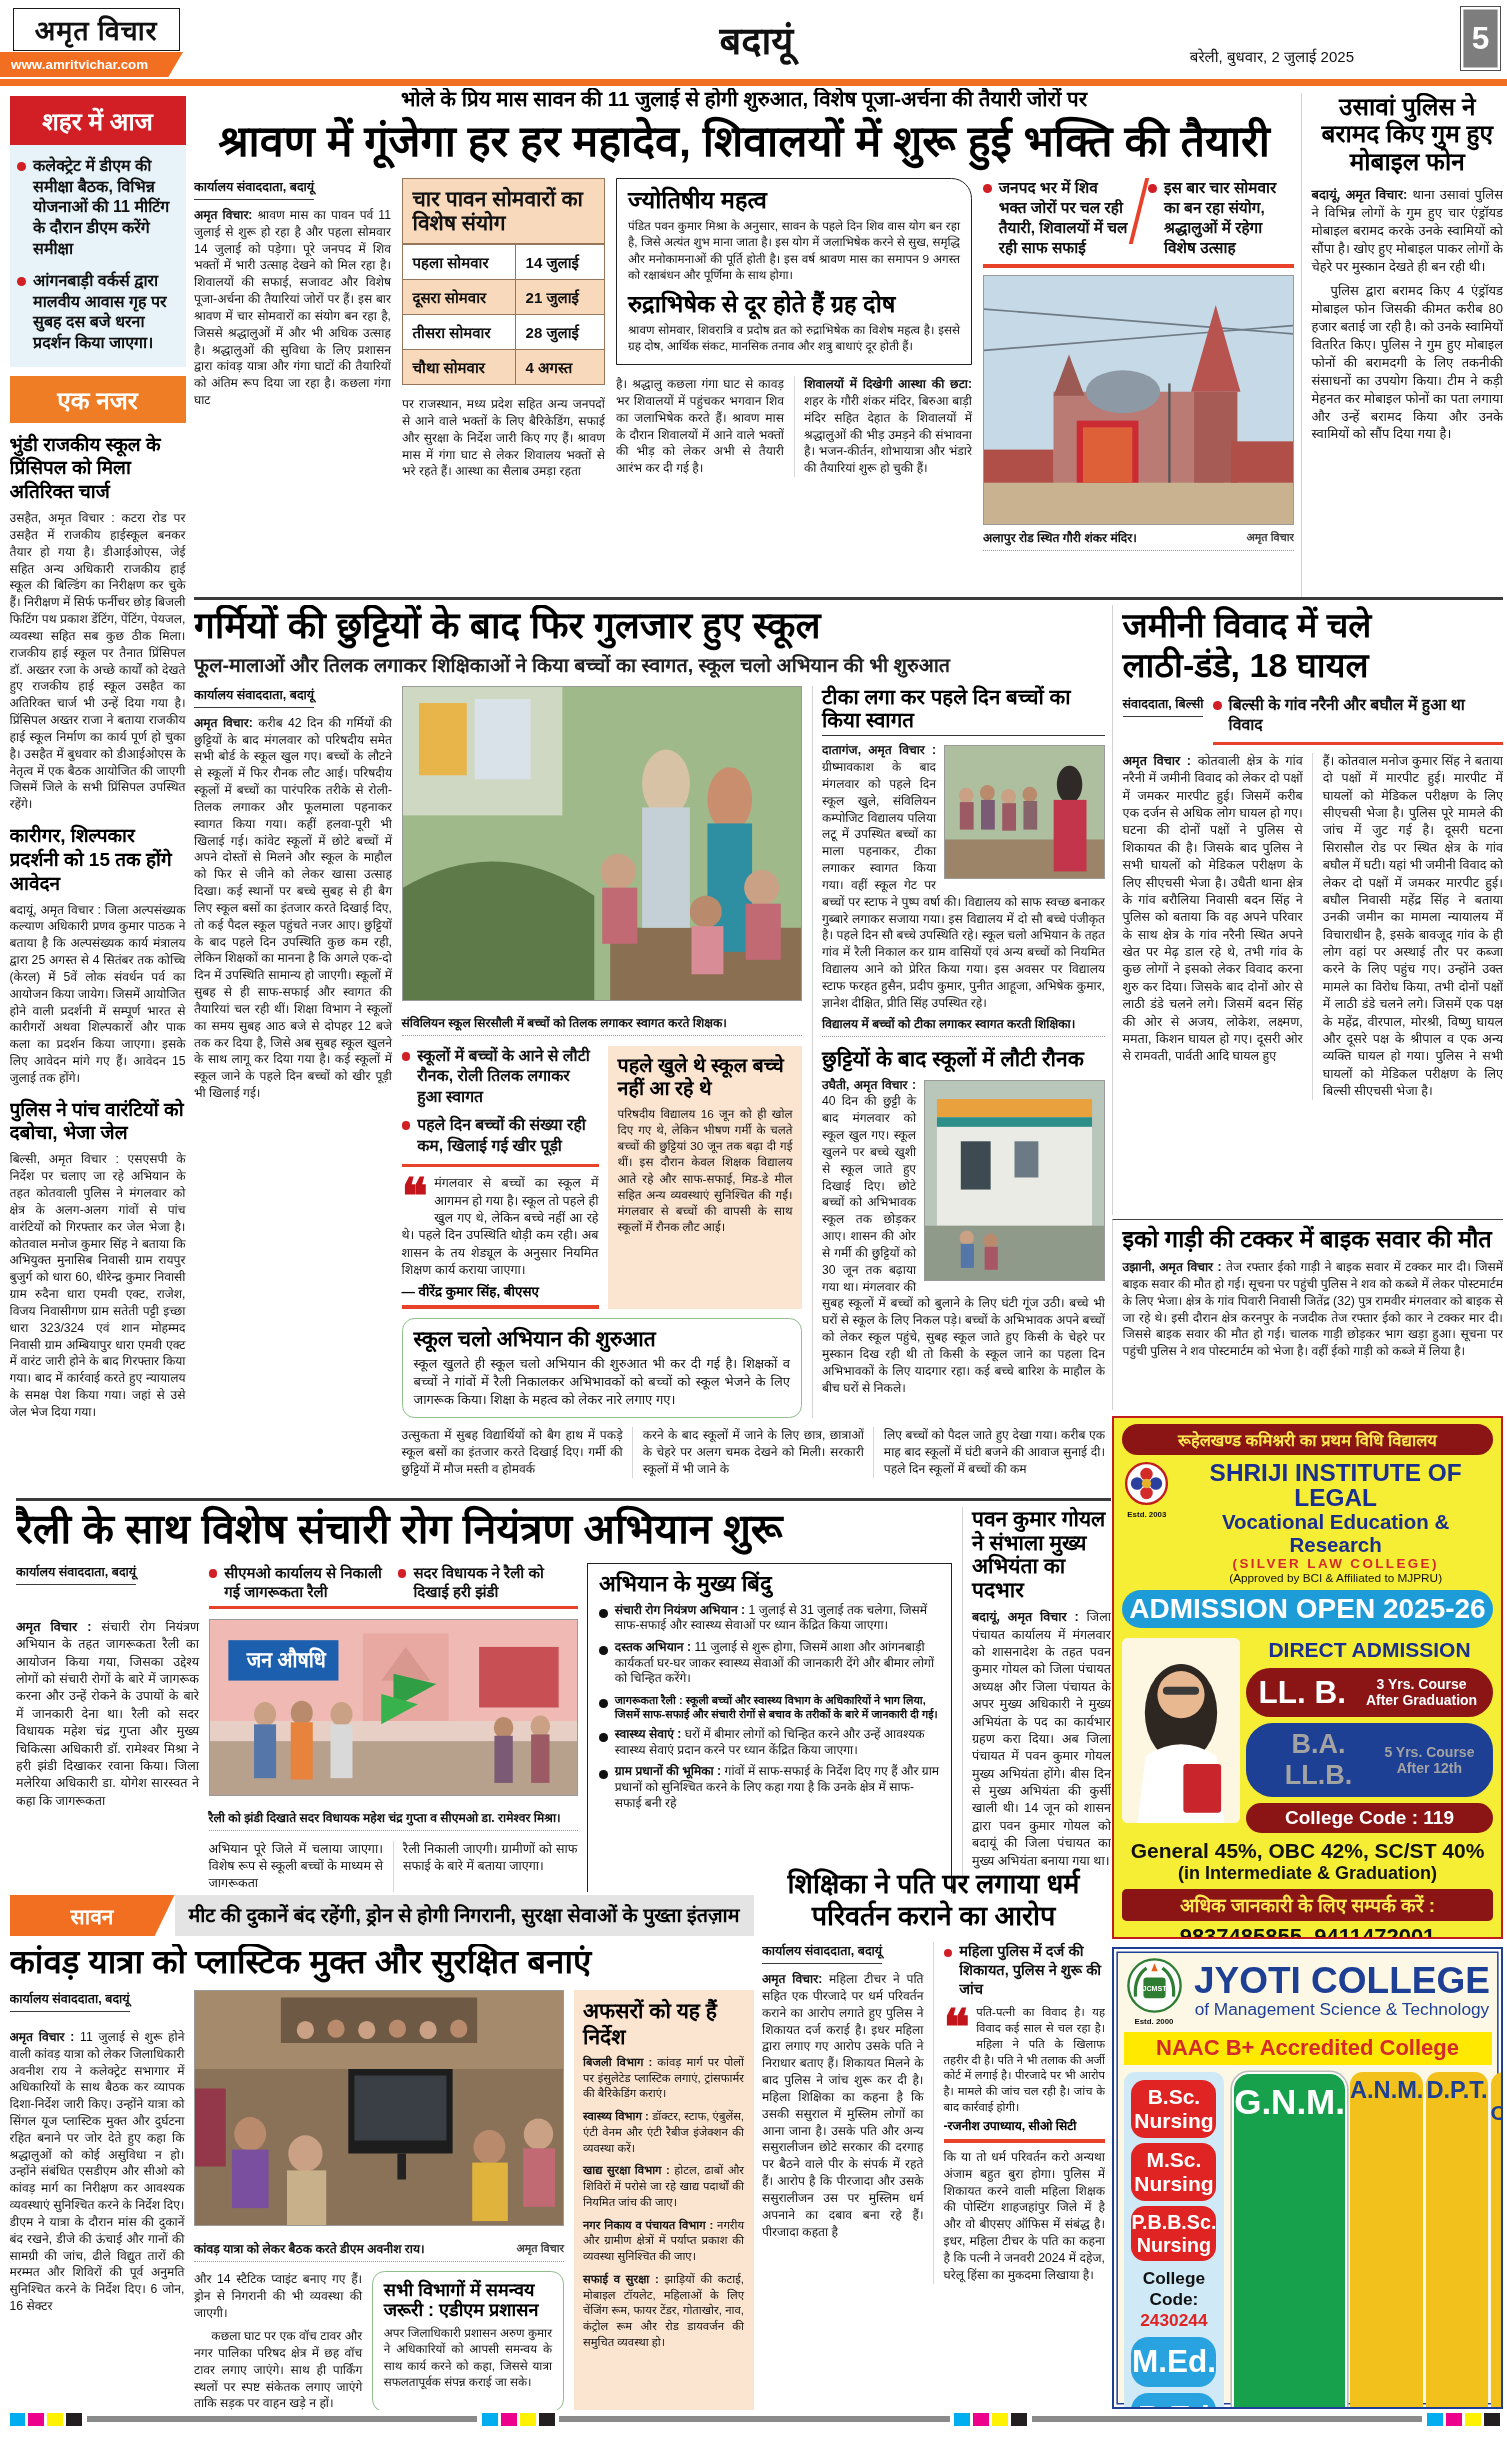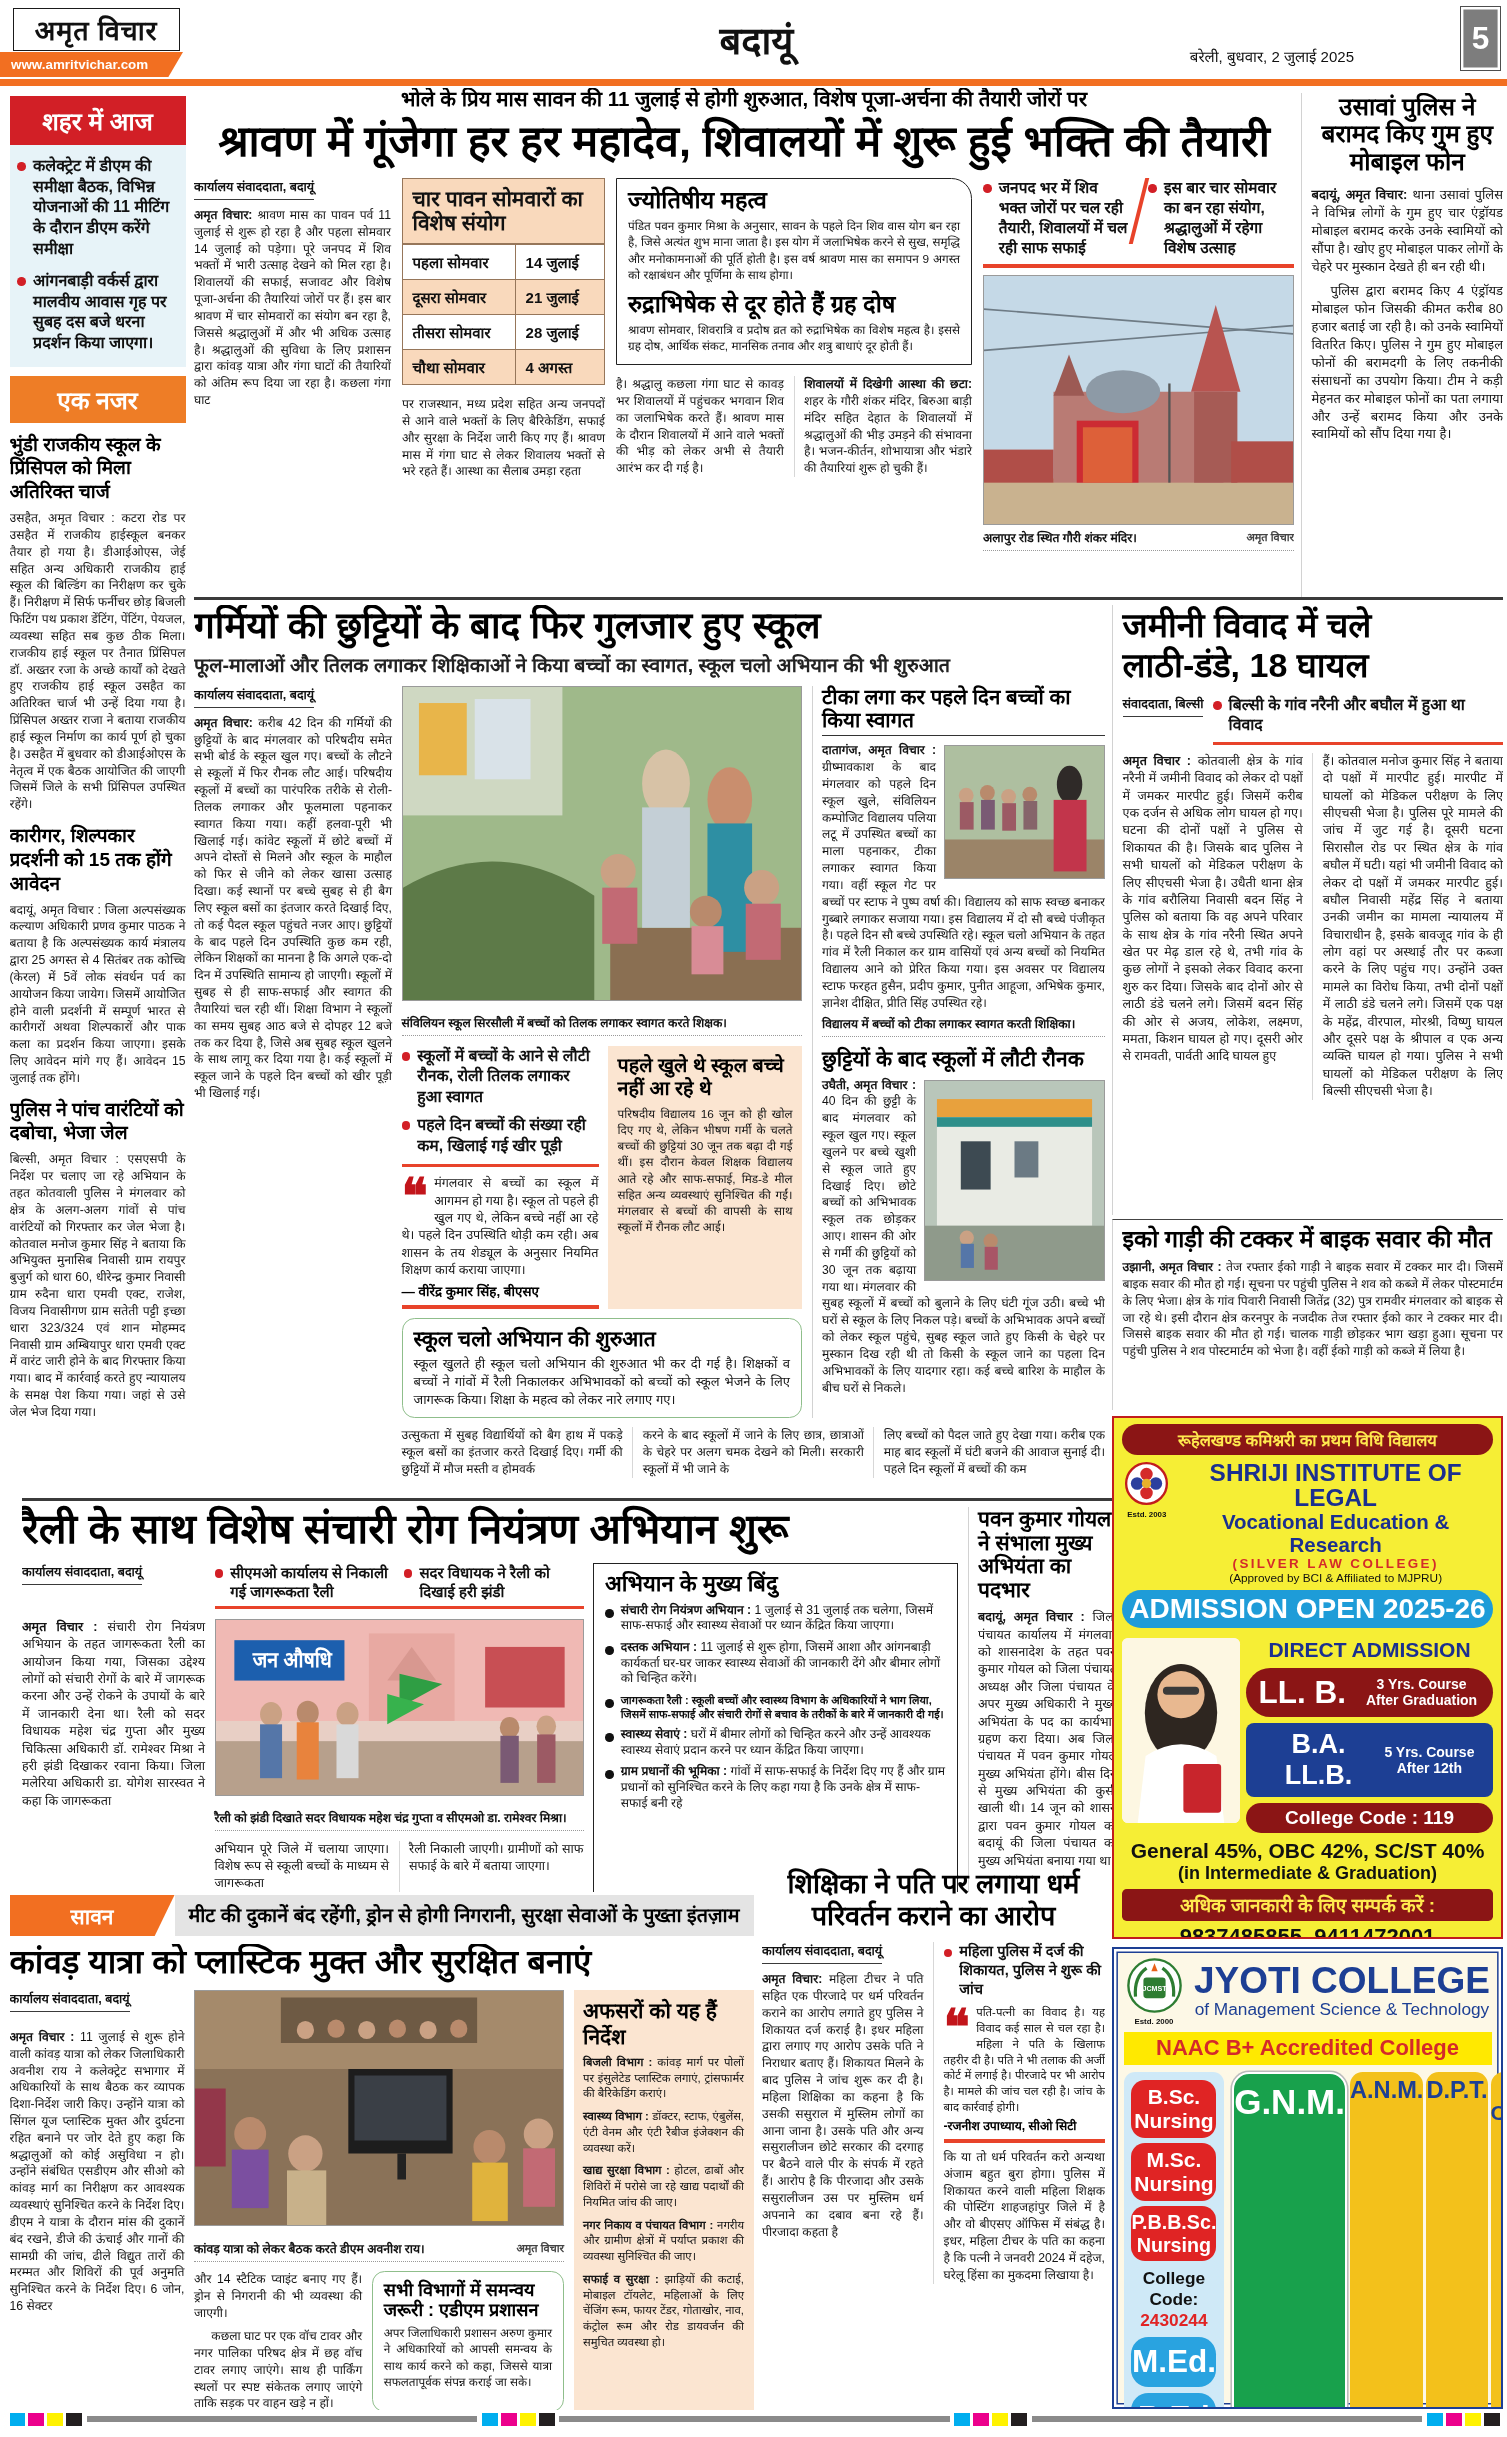--- a/index.html
+++ b/index.html
@@ -300,21 +300,21 @@
       <p class="b" style="flex:1;font-size:12.6px"><span class="lead-in">अमृत विचार :</span> <span>कोतवाली क्षेत्र के गांव नरैनी में जमीनी विवाद को लेकर दो पक्षों में जमकर मारपीट हुई। जिसमें करीब एक दर्जन से अधिक लोग घायल हो गए। घटना की दोनों पक्षों ने पुलिस से शिकायत की है। जिसके बाद पुलिस ने सभी घायलों को मेडिकल परीक्षण के लिए सीएचसी भेजा है। उधैती थाना क्षेत्र के गांव बरौलिया निवासी बदन सिंह ने पुलिस को बताया कि वह अपने परिवार के साथ क्षेत्र के गांव नरैनी स्थित अपने खेत पर मेढ़ डाल रहे थे, तभी गांव के कुछ लोगों ने इसको लेकर विवाद करना शुरु कर दिया। जिसके बाद दोनों ओर से लाठी डंडे चलने लगे। जिसमें बदन सिंह की ओर से अजय, लोकेश, लक्ष्मण, ममता, किशन घायल हो गए। दूसरी ओर से रामवती, पार्वती आदि घायल हुए</span></p>
       <p class="b" style="flex:1;font-size:12.6px">हैं। कोतवाल मनोज कुमार सिंह ने बताया दो पक्षों में मारपीट हुई। मारपीट में घायलों को मेडिकल परीक्षण के लिए सीएचसी भेजा है। पुलिस पूरे मामले की जांच में जुट गई है। दूसरी घटना सिरासौल रोड पर स्थित क्षेत्र के गांव बघौल में घटी। यहां भी जमीनी विवाद को लेकर दो पक्षों में जमकर मारपीट हुई। बघौल निवासी महेंद्र सिंह ने बताया उनकी जमीन का मामला न्यायालय में विचाराधीन है, इसके बावजूद गांव के ही लोग वहां पर अस्थाई तौर पर कब्जा करने के लिए पहुंच गए। उन्होंने उक्त मामले का विरोध किया, तभी दोनों पक्षों में लाठी डंडे चलने लगे। जिसमें एक पक्ष के महेंद्र, वीरपाल, मोरश्री, विष्णु घायल और दूसरे पक्ष के श्रीपाल व एक अन्य व्यक्ति घायल हो गया। पुलिस ने सभी घायलों को मेडिकल परीक्षण के लिए बिल्सी सीएचसी भेजा है।</p>
     </div>
   </section>
 
   <section class="abs vline" style="left:1112px;top:1219px;width:391px;height:191px;padding-left:9.5px;border-top:1.6px solid #444;padding-top:6.3px;overflow:hidden">
     <h3 class="hd" style="font-size:23.6px;margin-bottom:6.3px">इको गाड़ी की टक्कर में बाइक सवार की मौत</h3>
     <p class="b" style="font-size:12.2px"><span class="lead-in">उझानी, अमृत विचार :</span> <span>तेज रफ्तार ईको गाड़ी ने बाइक सवार में टक्कर मार दी। जिसमें बाइक सवार की मौत हो गई। सूचना पर पहुंची पुलिस ने शव को कब्जे में लेकर पोस्टमार्टम के लिए भेजा। क्षेत्र के गांव पिवारी निवासी जितेंद्र (32) पुत्र रामवीर मंगलवार को बाइक से जा रहे थे। इसी दौरान क्षेत्र करनपुर के नजदीक तेज रफ्तार ईको कार ने टक्कर मार दी। जिससे बाइक सवार की मौत हो गई। चालक गाड़ी छोड़कर भाग खड़ा हुआ। सूचना पर पहुंची पुलिस ने शव पोस्टमार्टम को भेजा है। वहीं ईको गाड़ी को कब्जे में लिया है।</span></p>
   </section>
 
-  <section class="abs" style="left:22px;top:1498px;width:1095px;height:394px;border-top:3.2px solid #3b3b3b;padding-top:6.3px;overflow:hidden">
+  <section class="abs" style="left:16px;top:1498px;width:1095px;height:394px;border-top:3.2px solid #3b3b3b;padding-top:6.3px;overflow:hidden">
     <div style="display:grid;grid-template-columns:183px 369px 365px 1fr;gap:9.5px;grid-template-areas:'h h h pv' 'by b2 box pv' 'p1 ph box pv' 'p1 cap box pv' 'p1 mini box pv'">
       <h1 class="hd" style="grid-area:h;font-size:41px">रैली के साथ विशेष संचारी रोग नियंत्रण अभियान शुरू</h1>
       <div style="grid-area:by"><span class="byline">कार्यालय संवाददाता, बदायूं</span></div>
       <div style="grid-area:b2">
         <div class="colrow" style="border-bottom:3.2px solid #e8432a;padding-bottom:4.7px">
           <div class="dotli" style="flex:1;font-size:15px">
               <span class="dot"></span>
               <span>सीएमओ कार्यालय से निकाली गई जागरूकता रैली</span>
             </div>
           <div class="dotli" style="flex:1;font-size:15px">
@@ -515,21 +515,21 @@
           <path d="M30 150 Q75 120 120 150 L130 235 L20 235 Z" fill="#fff"></path>
           <rect x="78" y="160" width="48" height="62" rx="4" fill="#c8252c"></rect>
         </svg>
       </div>
       <div style="flex:1;display:flex;flex-direction:column;gap:5.5px">
         <div style="color:#1b2f8f;font-weight:bold;font-size:21px;text-align:center">DIRECT ADMISSION</div>
         <div class="pill" style="background:#8b1515;color:#fff;border-radius:27px;display:flex;align-items:center;justify-content:space-between;padding:6.3px 12.6px">
           <span style="font-size:31.5px">LL. B.</span>
           <span style="font-size:14px;width:118px;line-height:1.15">3 Yrs. Course After Graduation</span>
         </div>
-        <div class="pill" style="background:#1d3f94;color:#ffffff;border-radius:8px;display:flex;align-items:center;justify-content:center;padding:6.3px 12.6px">
+        <div class="pill" style="background:#1d3f94;color:#a3a3a3;border-radius:27px;display:flex;align-items:center;justify-content:center;padding:6.3px 12.6px">
           <span style="font-size:27px">B.A. LL.B.</span>
           <span style="font-size:14px;width:110px;line-height:1.15">5 Yrs. Course After 12th</span>
         </div>
         <div class="pill" style="background:#8b1515;color:#fff;border-radius:20.5px;font-size:19px;padding:3.9px 0">
           <span>College Code : 119</span>
         </div>
       </div>
     </div>
     <div style="font-weight:bold;font-size:21px;margin-top:6.3px">General 45%, OBC 42%, SC/ST 40%</div>
     <div style="font-weight:bold;font-size:18px">(in Intermediate &amp; Graduation)</div>

